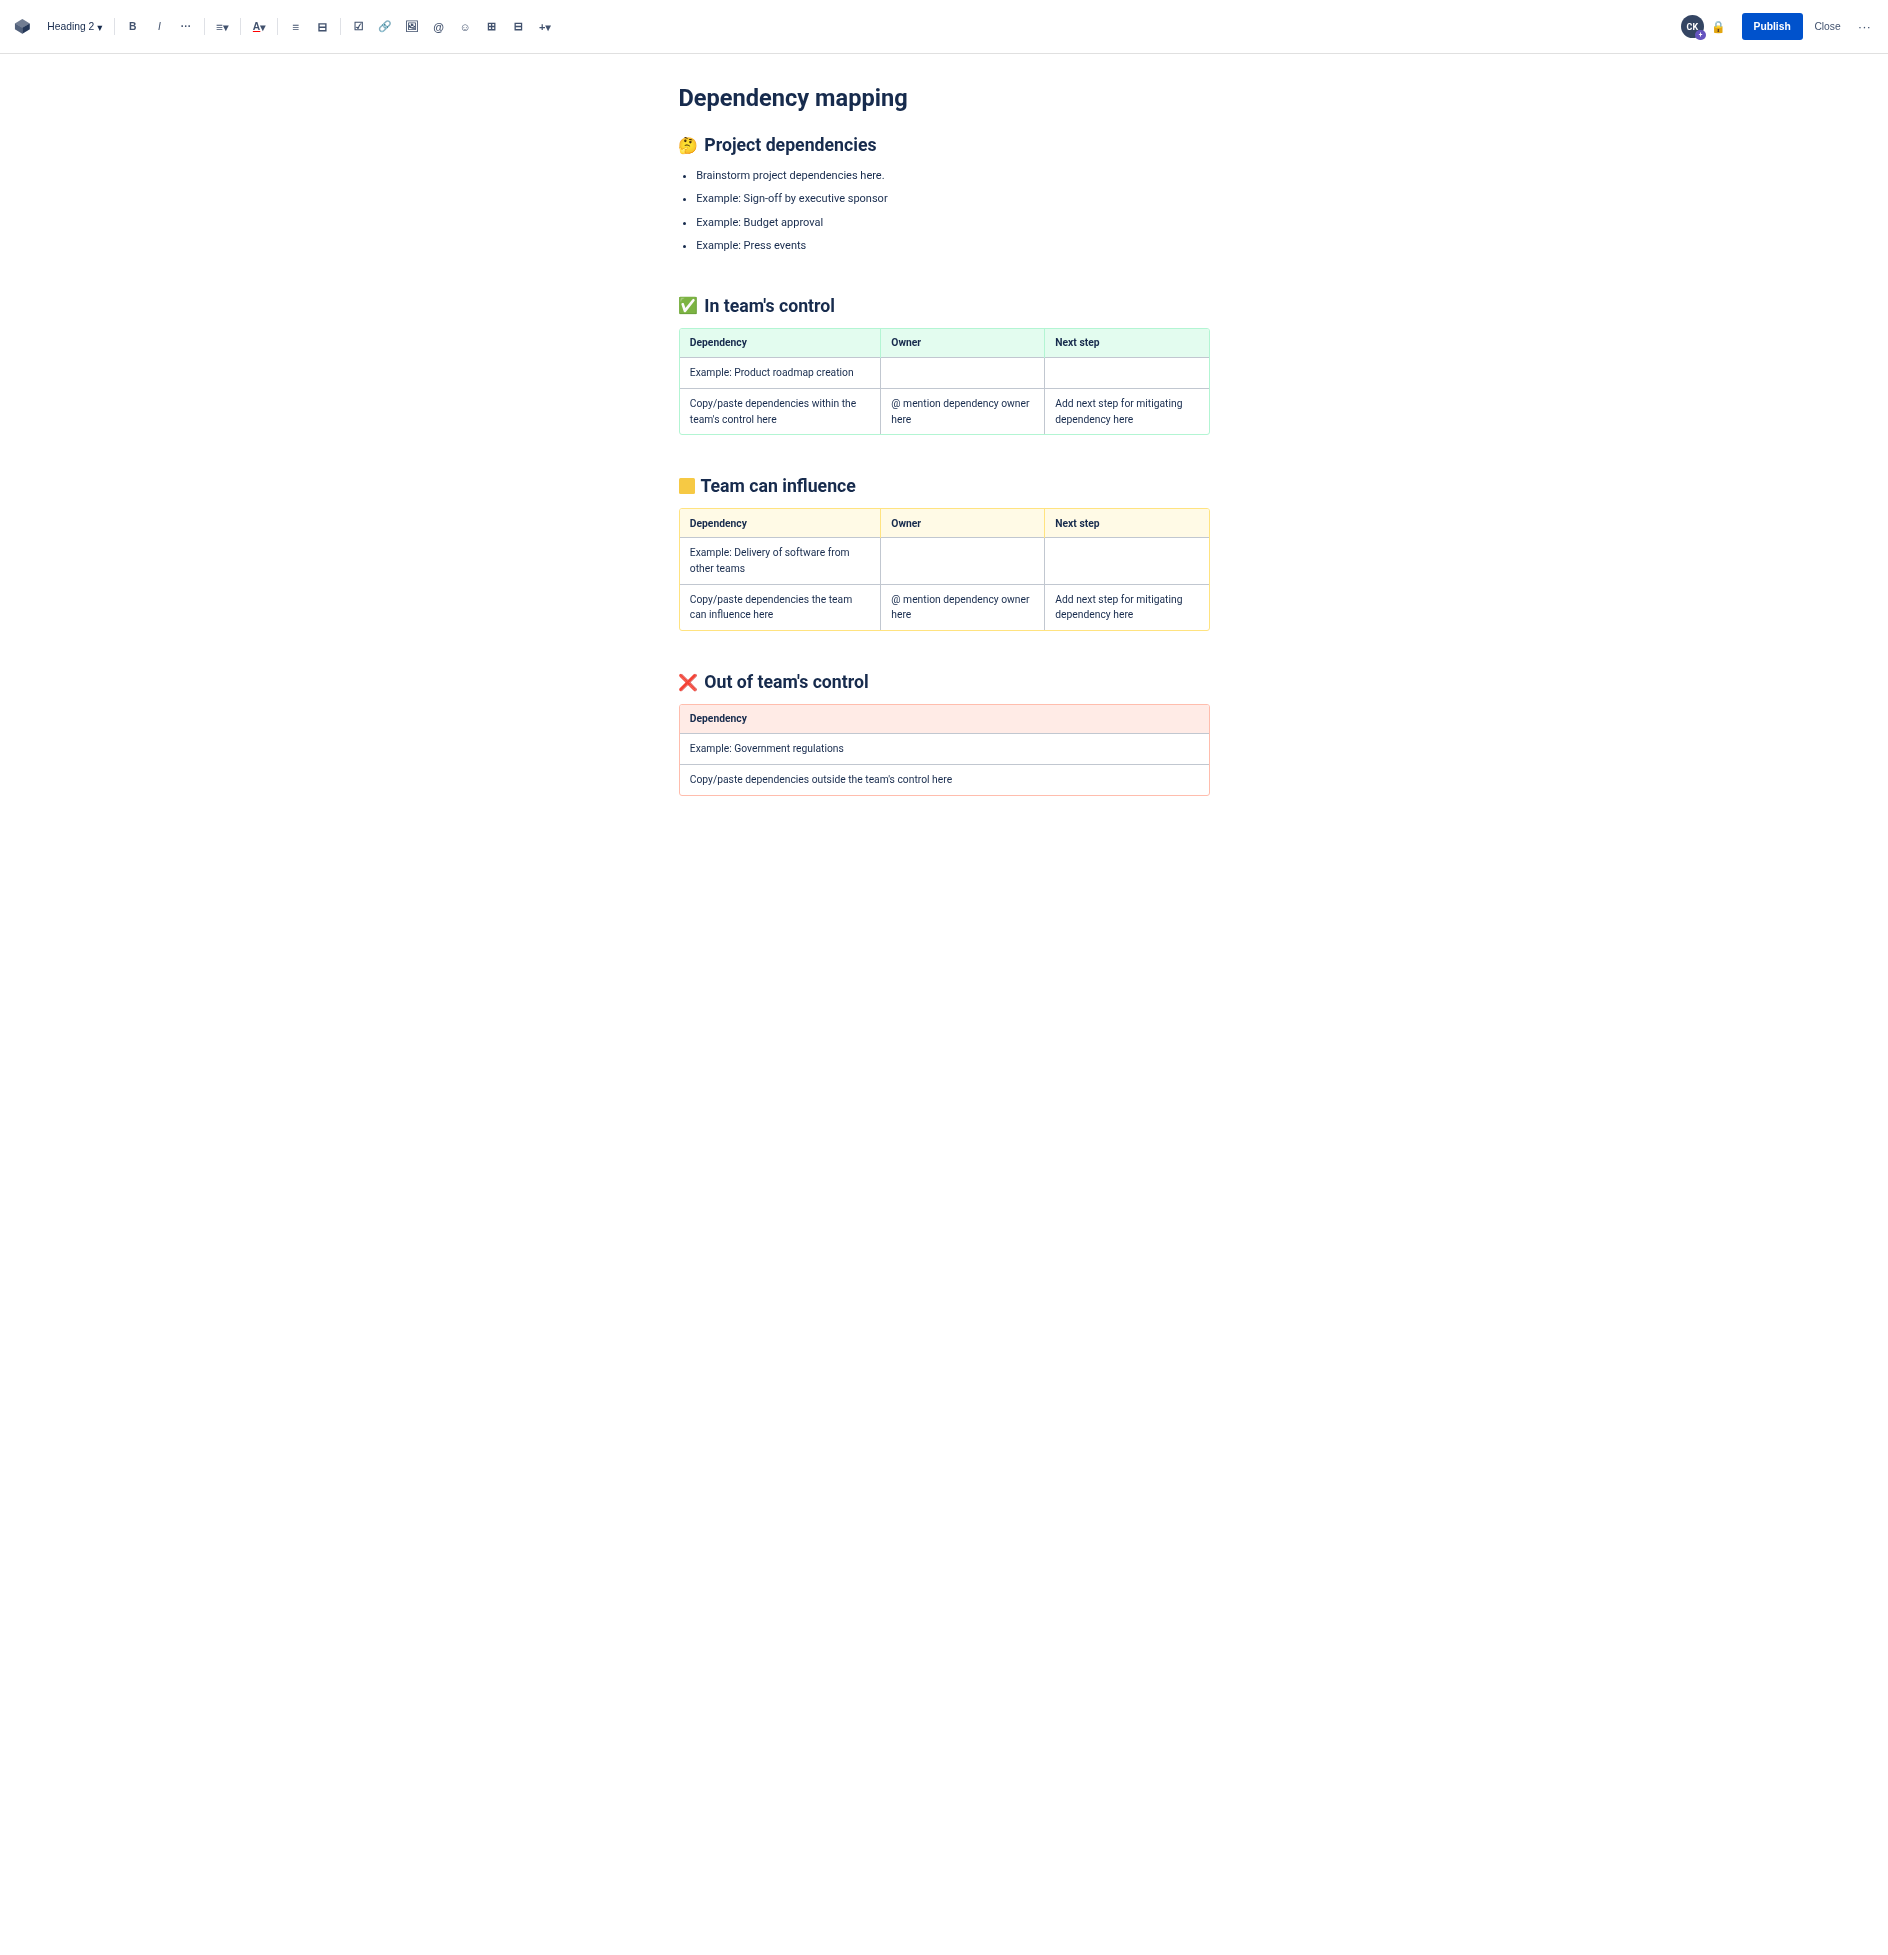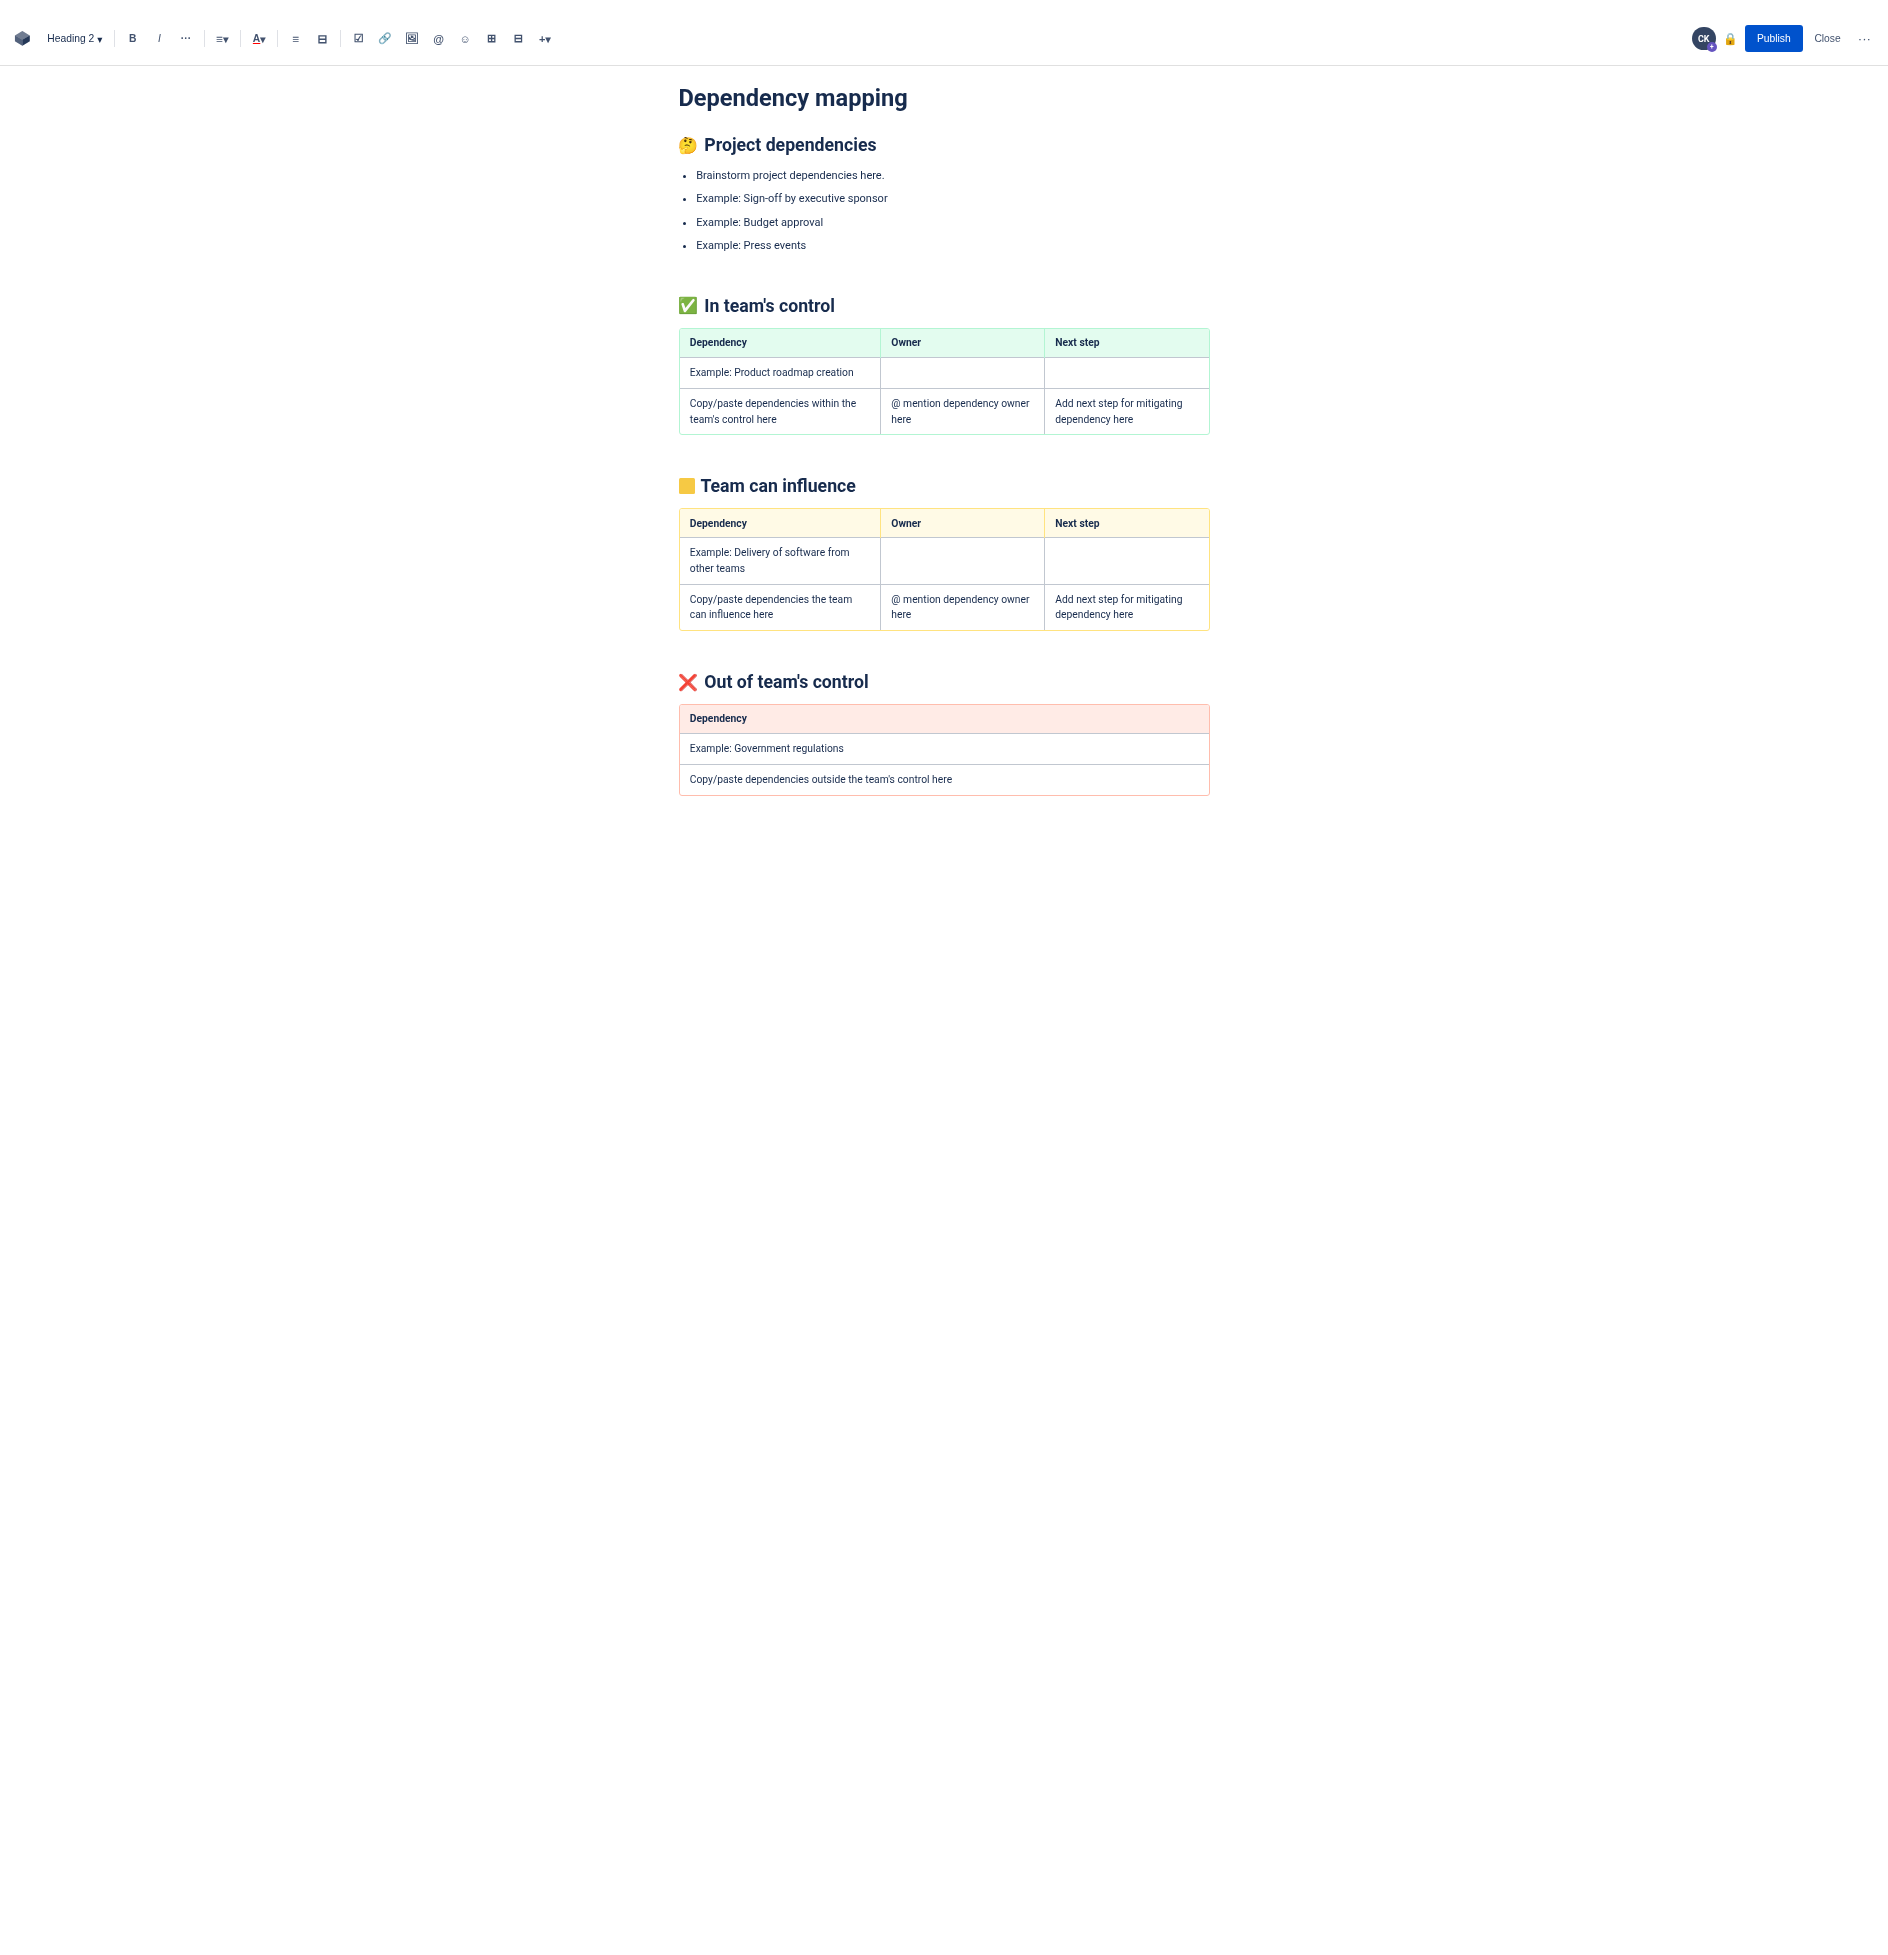--- a/index.html
+++ b/index.html
@@ -7,21 +7,21 @@
 
     
     .toolbar {
       display: flex;
       align-items: center;
       padding: 0 11.8px;
       height: 54px;
       border-bottom: 0.7px solid #e0e0e0;
       gap: 3px;
       position: sticky;
-      top: 12px;
+      top: 0;
       background: #fff;
       z-index: 100;
     }
     .toolbar-logo {
       width: 20.7px;
       height: 20.7px;
       margin-right: 5.9px;
       display: flex;
       align-items: center;
       justify-content: center;
@@ -102,23 +102,24 @@
       justify-content: center;
       color: #42526e;
     }
     .publish-btn {
       padding: 4.4px 11.8px;
       background: #0052cc;
       color: #fff;
       border: none;
       border-radius: 3px;
       font-size: 10.3px;
-      font-weight: 400;
+      font-weight: 700;
       cursor: pointer;
       height: 26.6px;
+      margin-left: 8px;
     }
     .close-btn {
       padding: 4.4px 8.9px;
       background: transparent;
       color: #42526e;
       border: none;
       font-size: 10.3px;
       cursor: pointer;
       border-radius: 3px;
     }

